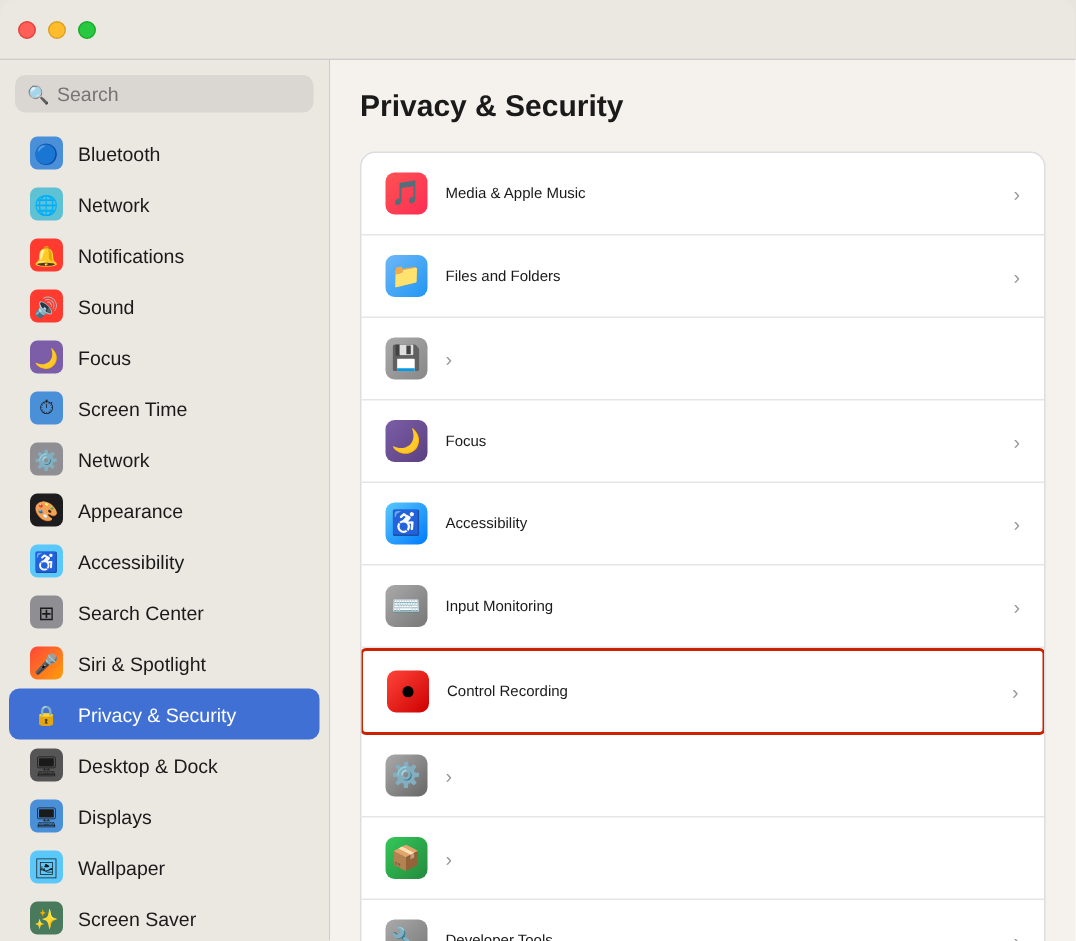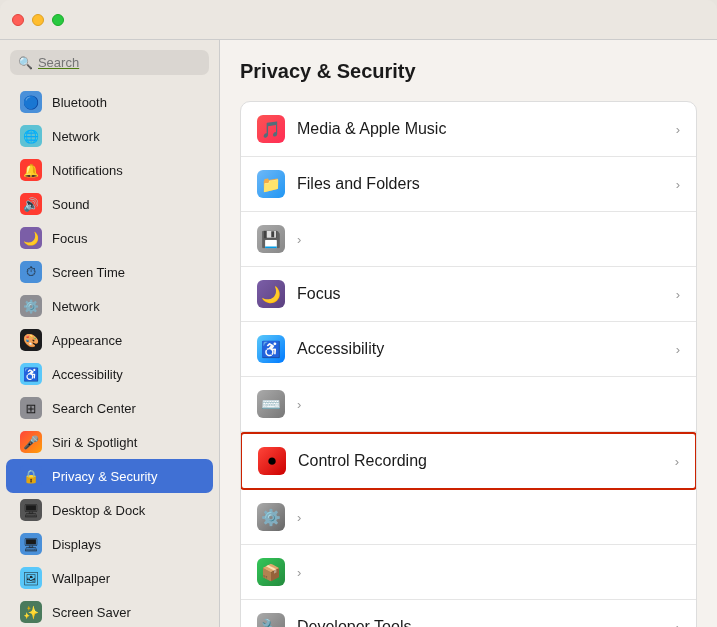--- a/index.html
+++ b/index.html
@@ -62,23 +62,22 @@
     }
     .search-icon-wrap {
       color: #888;
       font-size: 12px;
     }
     .search-input {
       background: transparent;
       border: none;
       outline: none;
       font-size: 13px;
-      color: #4d7c0f;
+      color: #1d4ed8;
       width: 100%;
-      text-decoration: underline;
     }
 
     .sidebar-item {
       display: flex;
       align-items: center;
       padding: 6px 14px;
       gap: 10px;
       cursor: pointer;
       border-radius: 7px;
       margin: 0 6px;
@@ -149,21 +148,21 @@
       border-radius: 6px;
       display: flex;
       align-items: center;
       justify-content: center;
       font-size: 16px;
       flex-shrink: 0;
     }
 
     .settings-item-label {
       flex: 1;
-      font-size: 16px;
+      font-size: 10px;
       color: #1a1a1a;
     }
 
     .chevron {
       color: #999;
       font-size: 13px;
     }
 
     
     .ic-music { background: linear-gradient(135deg, #fc5353, #ff2d55); }
@@ -303,20 +302,21 @@
             <span class="settings-item-label">Focus</span>
             <span class="chevron">›</span>
           </div>
           <div class="settings-item">
             <div class="settings-item-icon ic-accessibility">♿</div>
             <span class="settings-item-label">Accessibility</span>
             <span class="chevron">›</span>
           </div>
           <div class="settings-item">
             <div class="settings-item-icon ic-input">⌨️</div>
+            <span class="settings-item-label">Input Monitoring</span>
             <span class="chevron">›</span>
           </div>
           <div class="settings-item highlighted">
             <div class="settings-item-icon ic-screen">⏺</div>
             <span class="settings-item-label">Control Recording</span>
             <span class="chevron">›</span>
           </div>
           <div class="settings-item">
             <div class="settings-item-icon ic-automation">⚙️</div>
             <span class="chevron">›</span>

